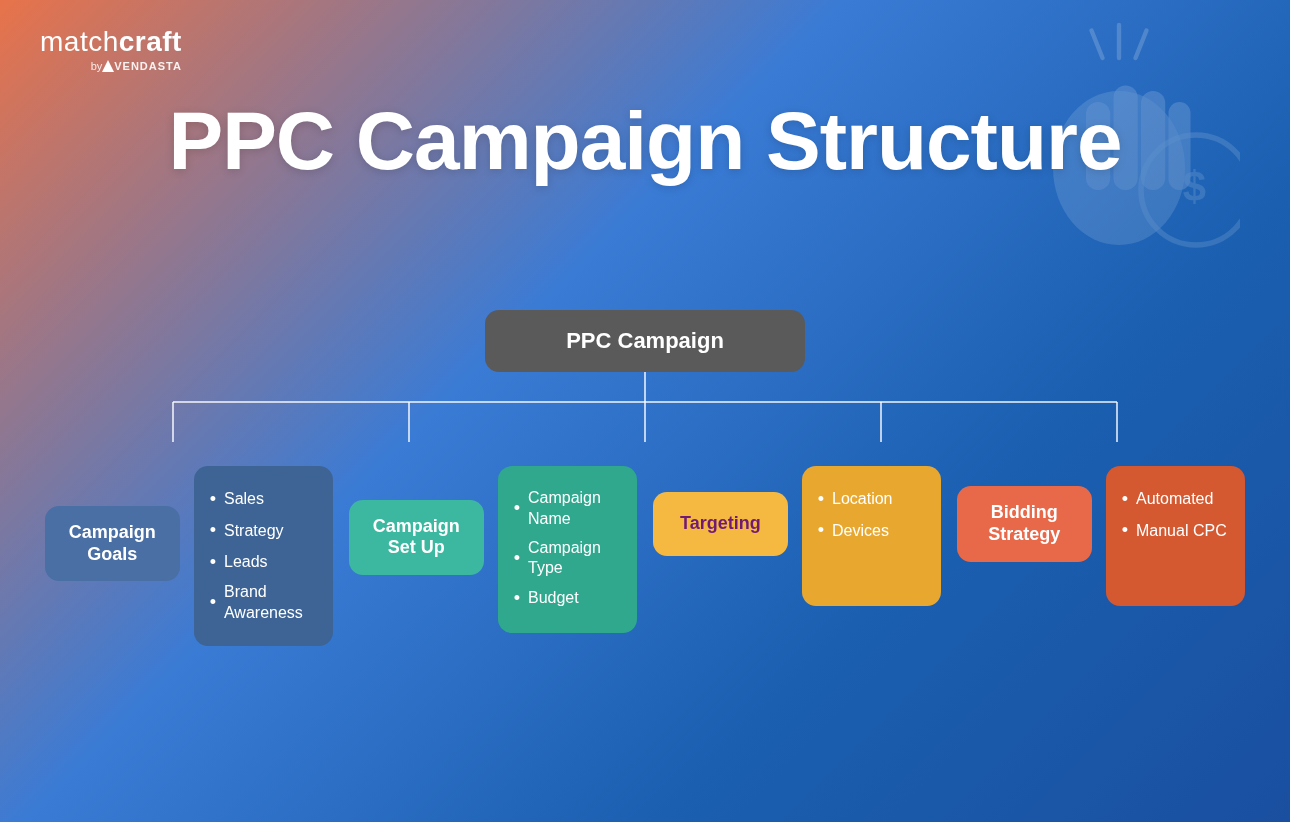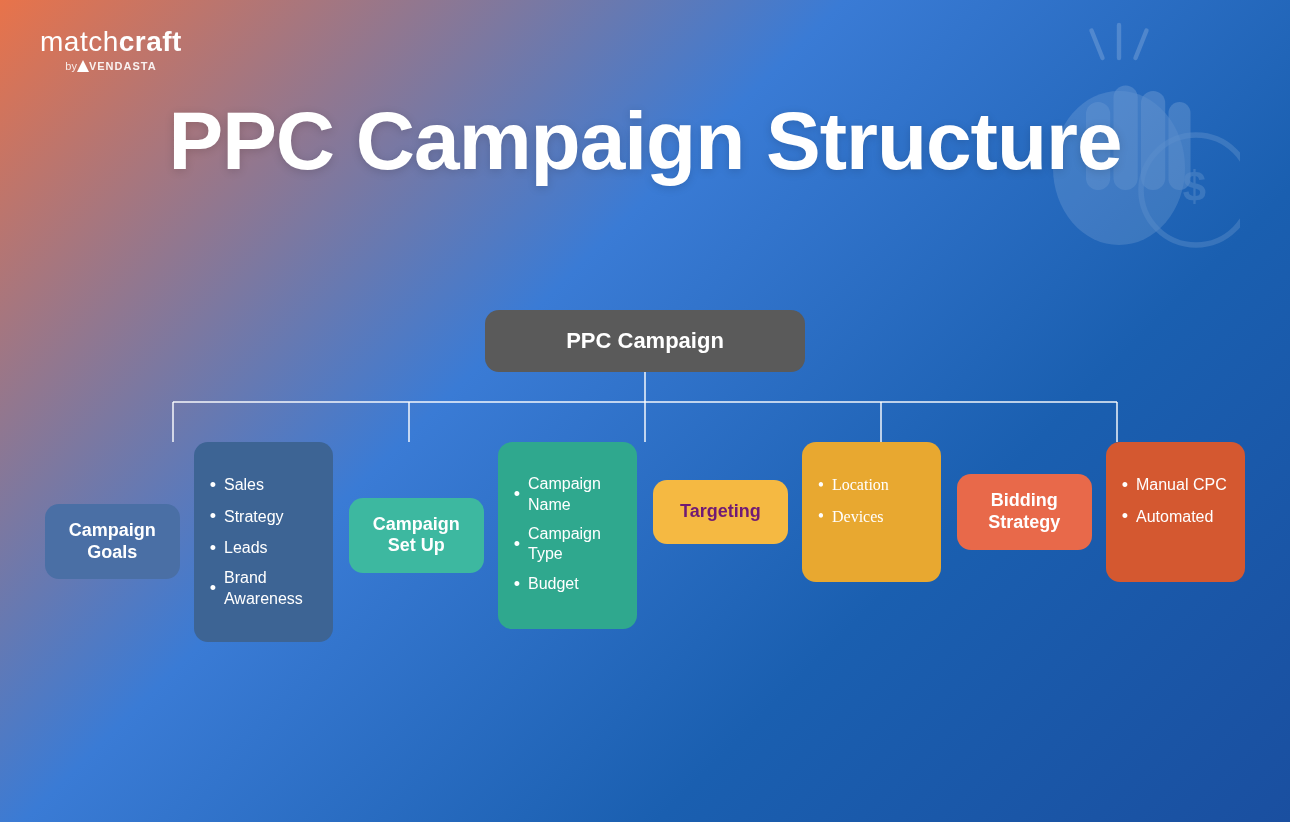--- a/index.html
+++ b/index.html
@@ -29,21 +29,21 @@
       opacity: 0.25;
     }
 
     
     .logo {
       position: absolute;
       top: 28px;
       left: 40px;
       display: flex;
       flex-direction: column;
-      align-items: center;
+      align-items: flex-end;
     }
 
     .logo-main {
       font-size: 28px;
       font-weight: 400;
       color: white;
       letter-spacing: 0.5px;
       line-height: 1;
     }
 
@@ -142,28 +142,29 @@
 
     .cat-goals { background: #4a6fa5; }
     .cat-setup { background: #3db8a0; }
     .cat-targeting { background: #f5b942; color: #701a75; }
     .cat-bidding { background: #e8694a; }
     .cat-adcreation { background: #a8d4e6; color: #2a5070; }
 
     
     .detail-box {
       border-radius: 14px;
-      padding: 28px 16px;
+      padding: 18px 16px;
       width: 100%;
       min-height: 140px;
+      margin-top: 24px;
     }
 
     .detail-goals { background: #3d6494; }
     .detail-setup { background: #2fa88e; }
-    .detail-targeting { background: #e8a830; font-family: Liberation Serif, serif; }
+    .detail-targeting { background: #e8a830; }
     .detail-bidding { background: #d45830; }
     .detail-adcreation { background: #8ec8e0; }
 
     .detail-box ul {
       list-style: none;
       padding: 0;
     }
 
     .detail-box ul li {
       font-size: 16px;
@@ -312,24 +313,24 @@
         </div>
       </div>
 
       <div class="child-col">
         <div class="cat-box cat-bidding">
           <span>Bidding Strategy</span>
         </div>
         <div class="detail-box detail-bidding">
           <ul>
             <li>
+                <span>Automated</span>
+              </li>
+            <li>
                 <span>Manual CPC</span>
-              </li>
-            <li>
-                <span>Automated</span>
               </li>
           </ul>
         </div>
       </div>
 
 
     </div>
   </div>
 
 </div>

